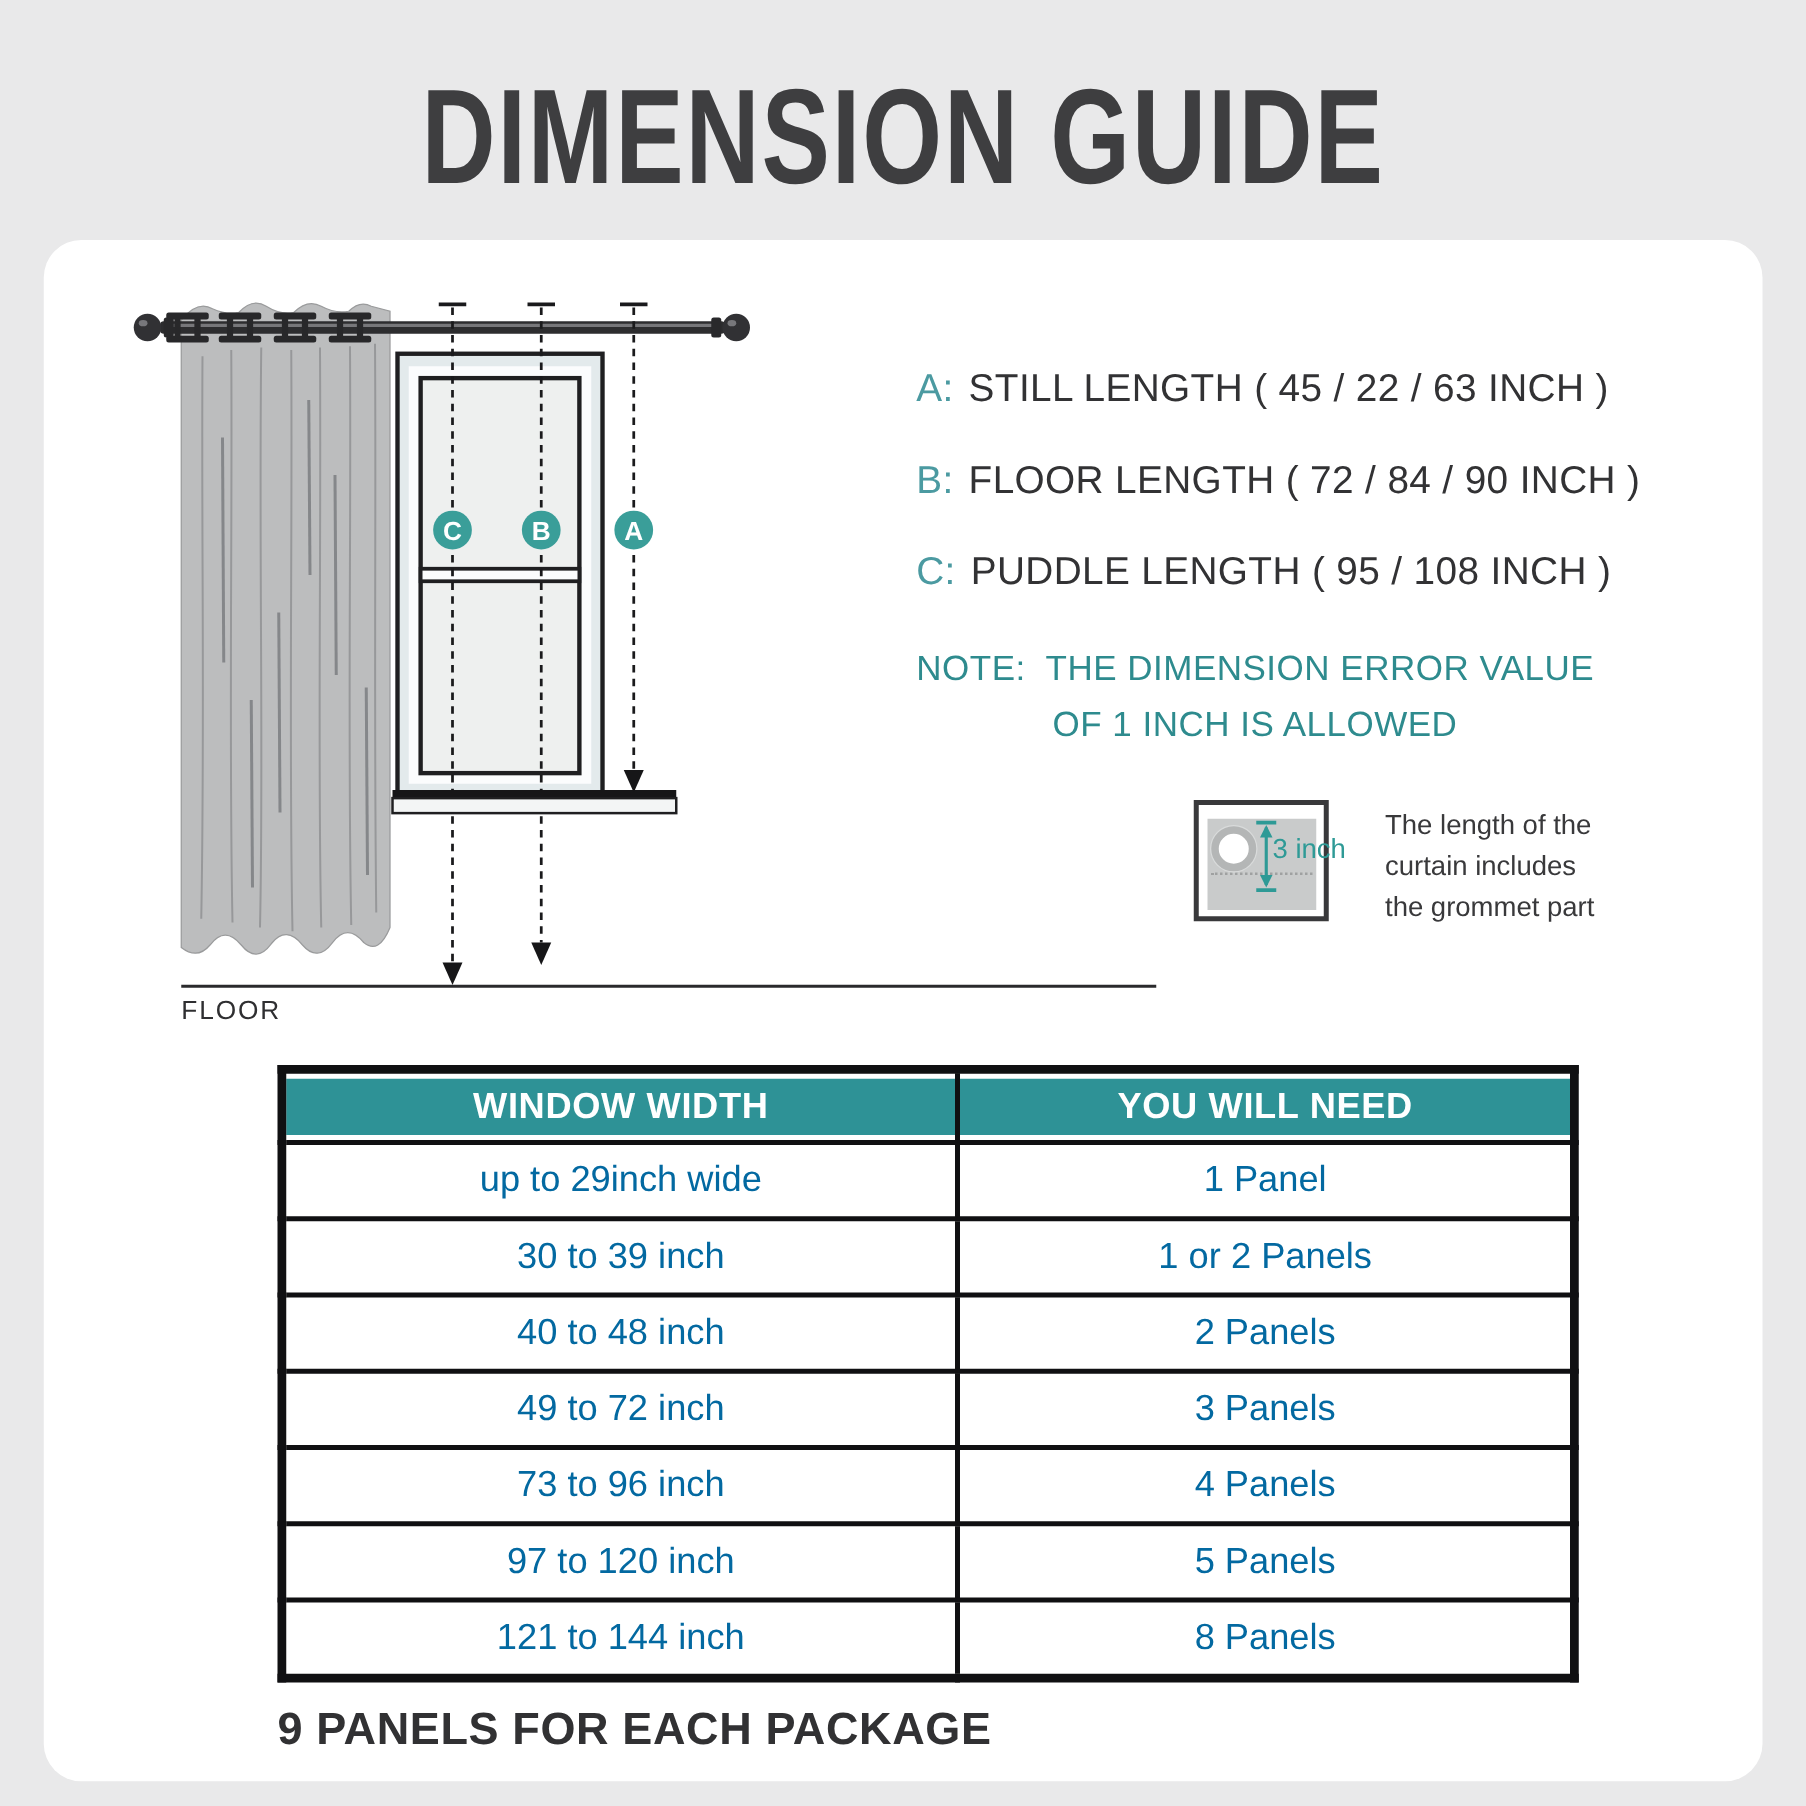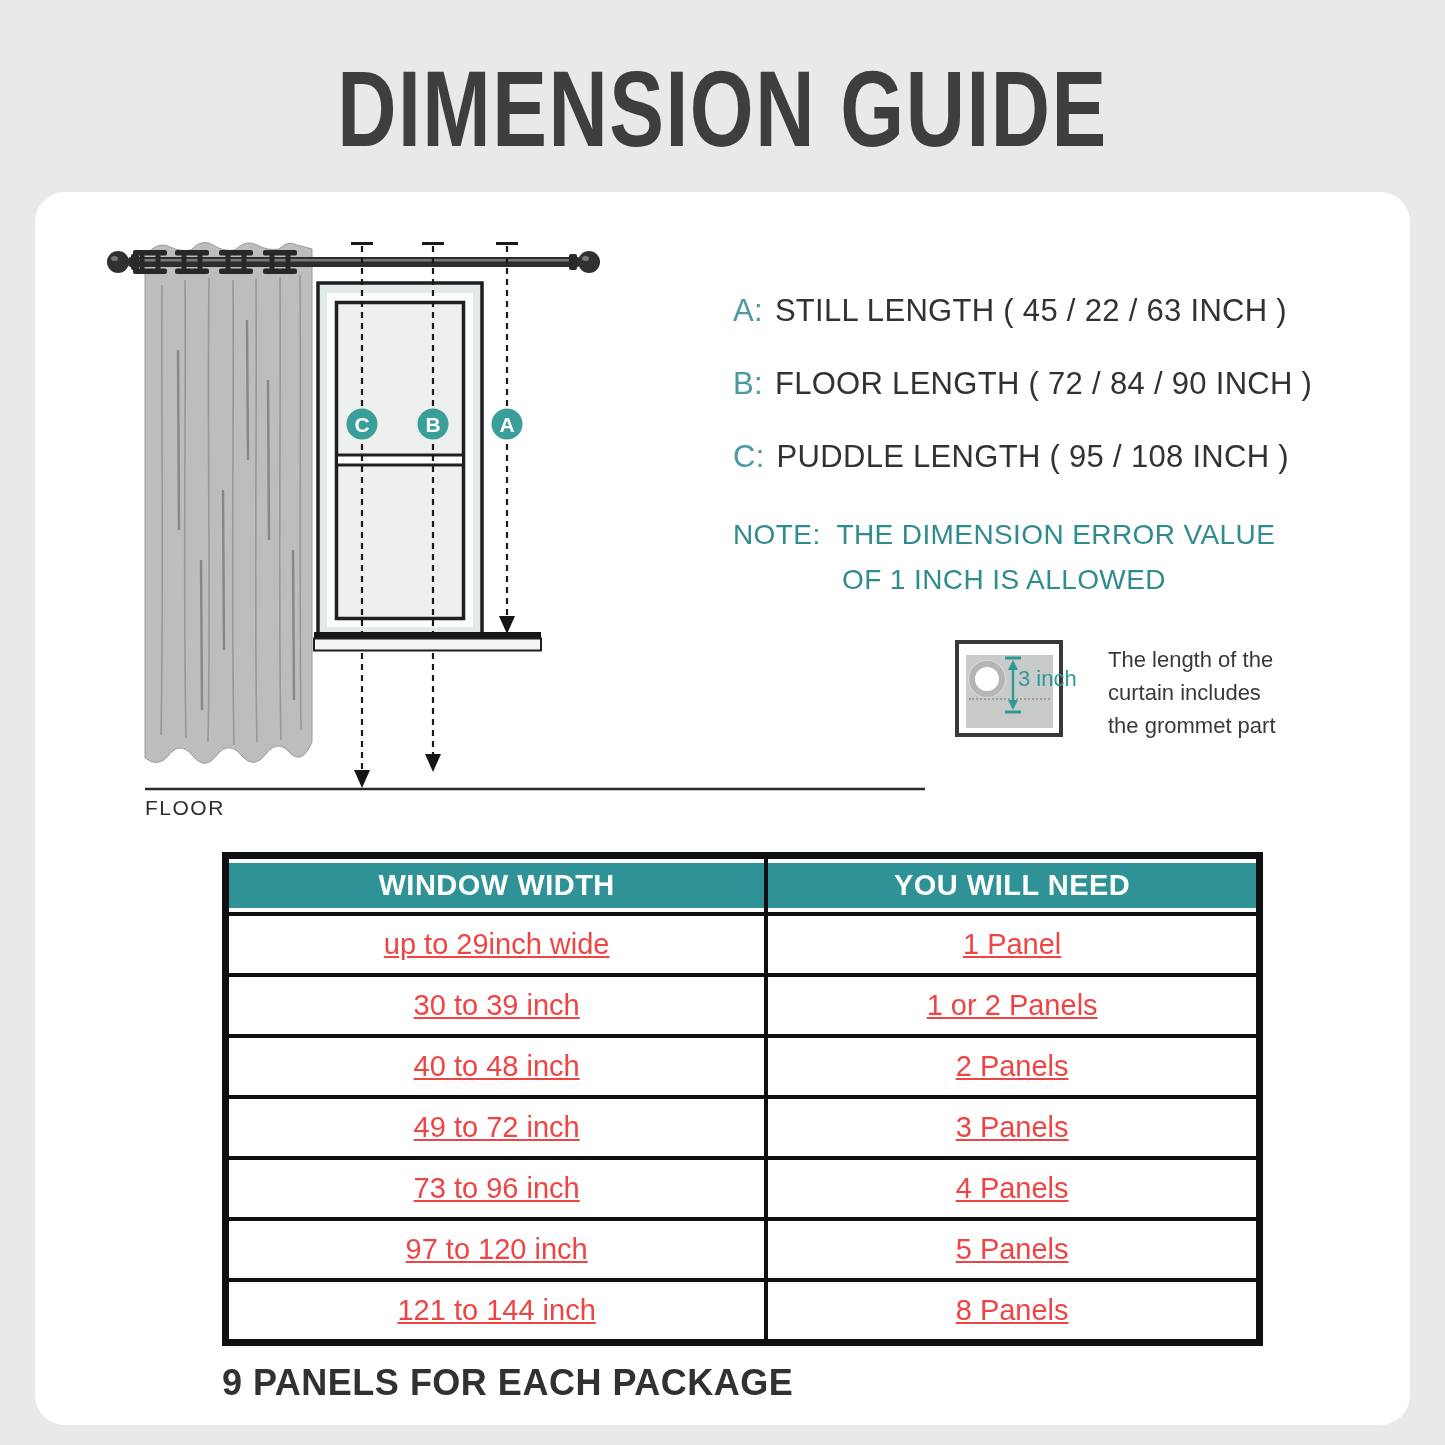--- a/index.html
+++ b/index.html
@@ -23,21 +23,21 @@
   .gmeasure{position:absolute;left:42px;top:12px;}
   .gmeasure-label{position:absolute;left:1018px;top:666px;font-size:22px;color:#2e9a96;white-space:nowrap;}
   .gdesc{position:absolute;left:1108px;top:643px;font-size:22px;line-height:33px;color:#39393b;}
   .gadd{position:absolute;left:928px;top:737px;font-size:22px;color:#2f958f;}
   .size-table{position:absolute;left:222px;top:852px;width:1041px;border-collapse:collapse;
         border:7px solid #101012;table-layout:fixed;background:#fff;}
   .size-table th,.size-table td{border:4px solid #101012;text-align:center;}
   .size-table th{background:#fff;padding:4px 0;}
   .th-band{display:block;background:#2e9296;color:#ffffff;padding:6px 0;font-weight:700;
         font-size:29px;letter-spacing:.5px;}
-  .size-table td{height:55px;font-size:29px;color:#ef4444;text-decoration:underline;}
+  .size-table td{height:55px;font-size:29px;color:#0369a1;}
   .footer-text{position:absolute;left:222px;top:1362px;font-size:36px;font-weight:700;
         color:#313133;letter-spacing:.5px;}
 </style>
 </head>
 <body>
 
 <div class="page">
 
   <div class="title">DIMENSION GUIDE</div>
 

